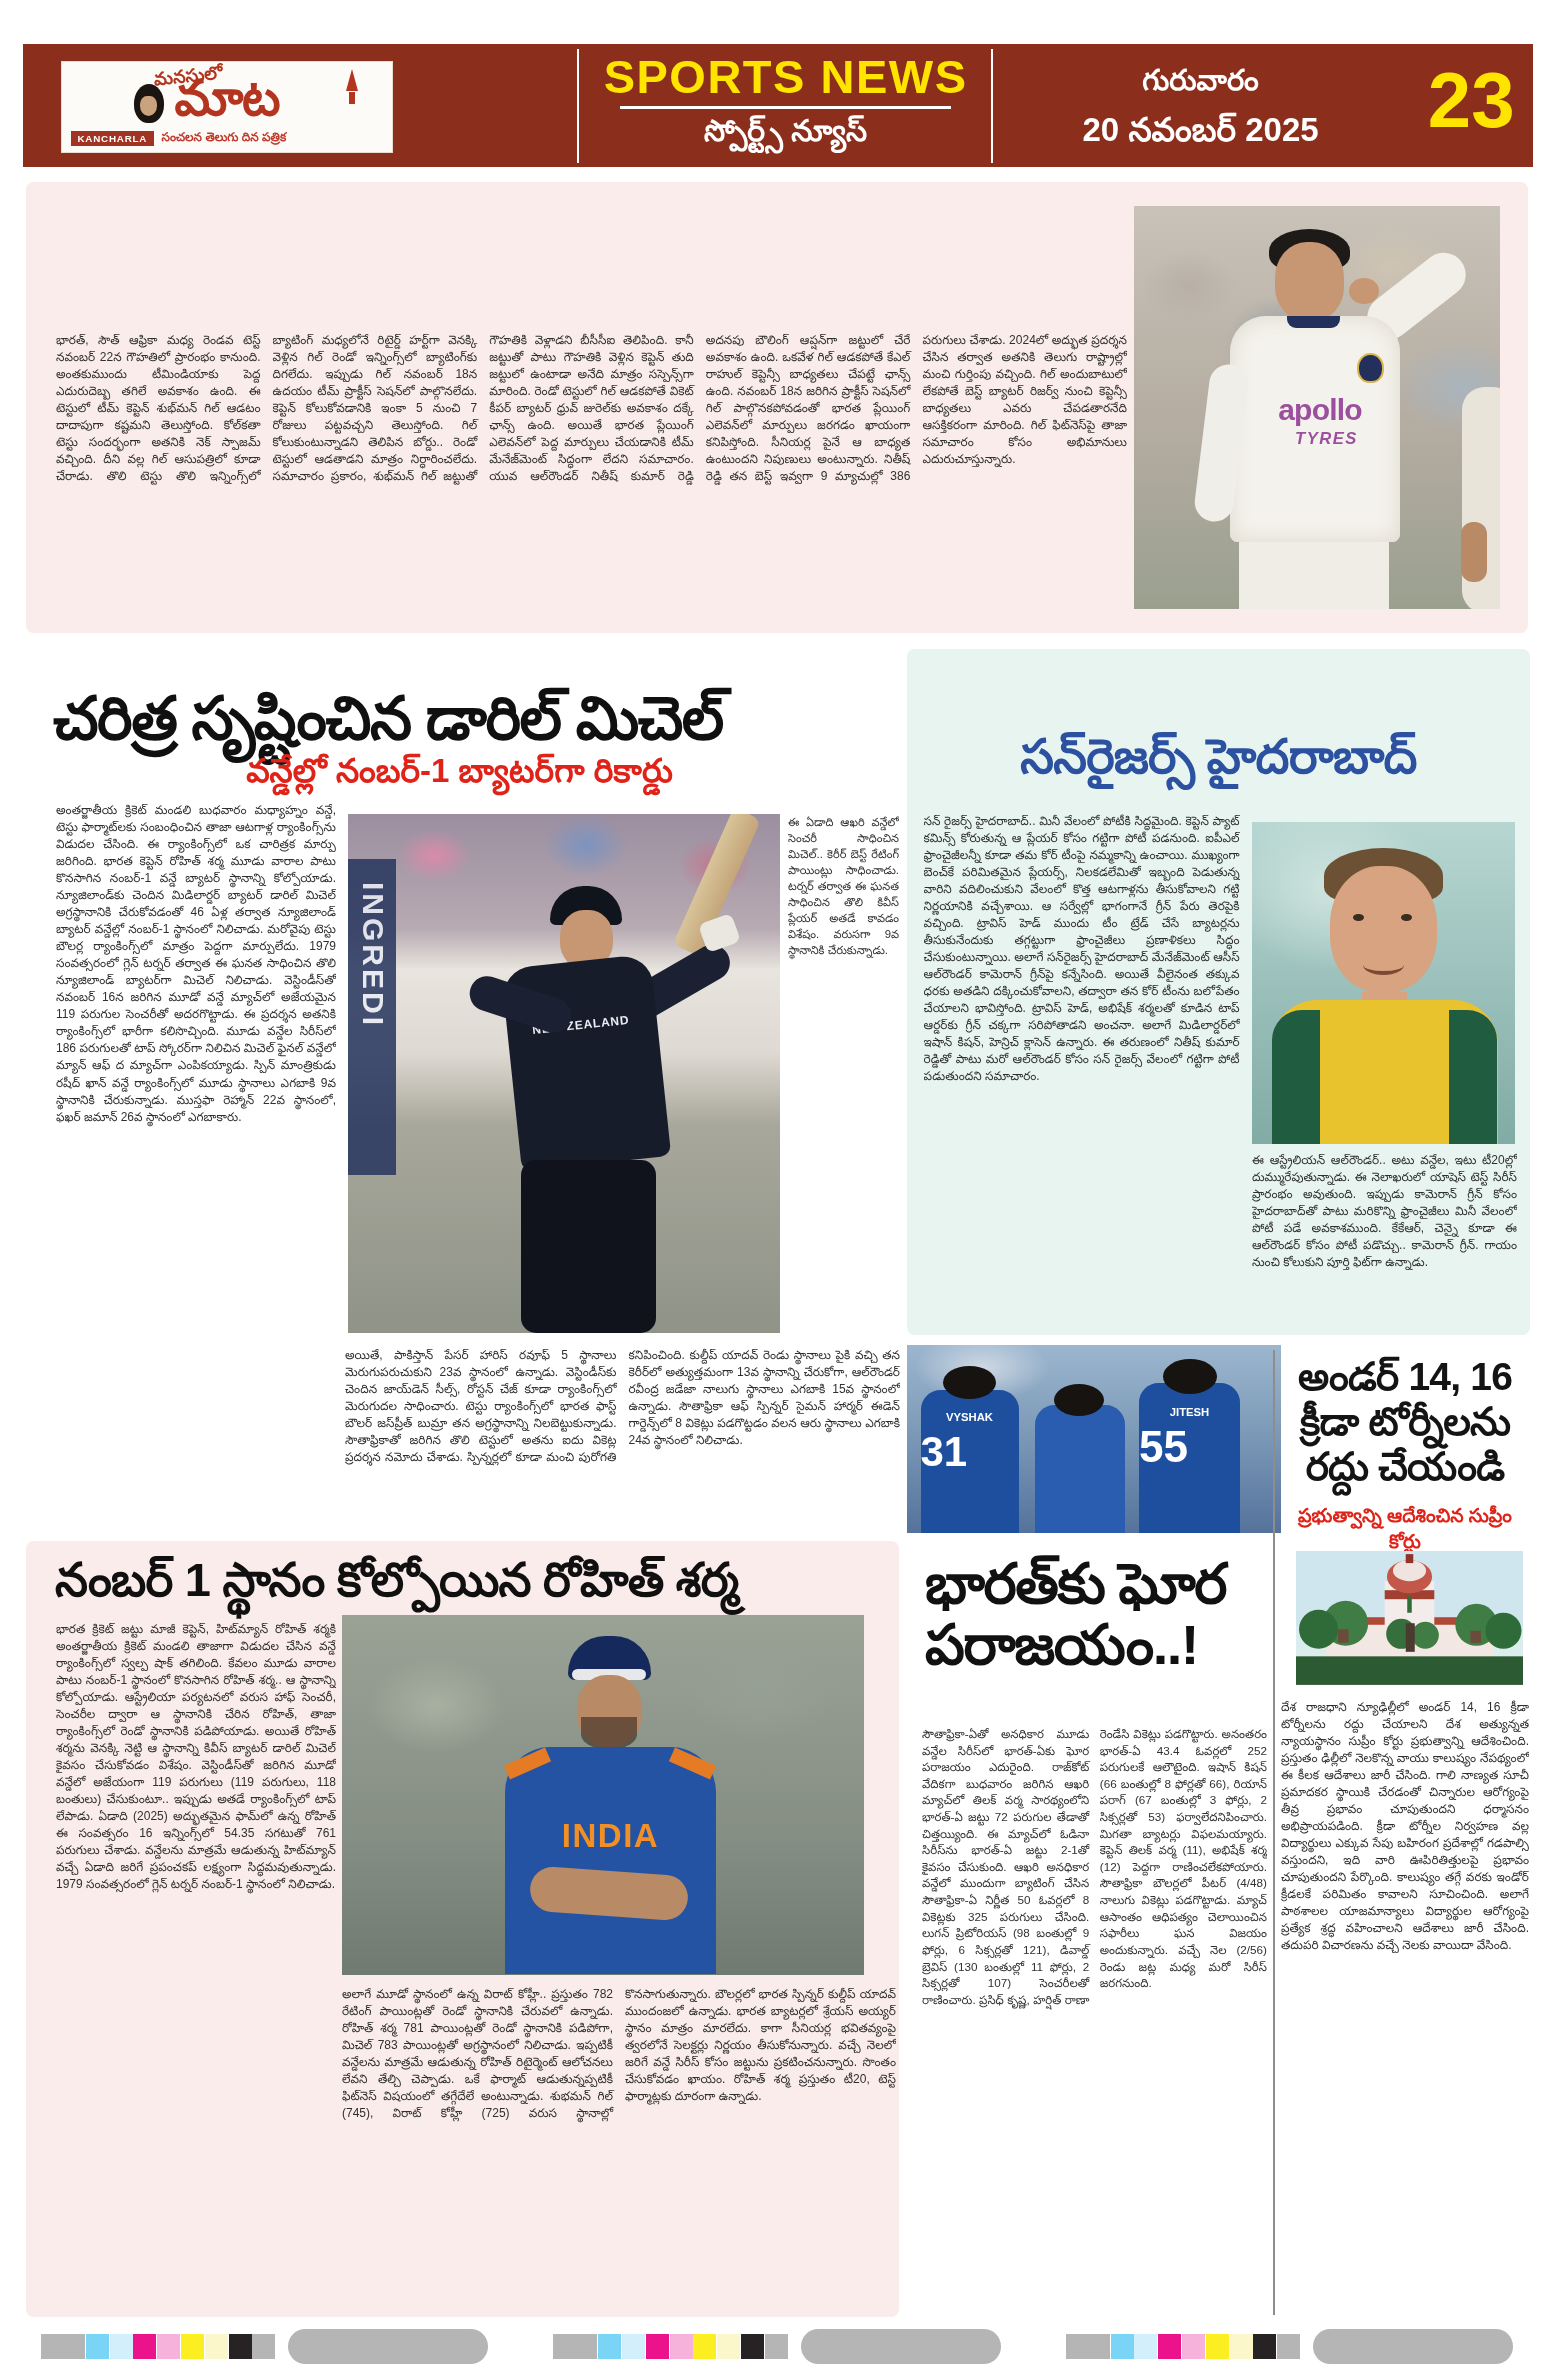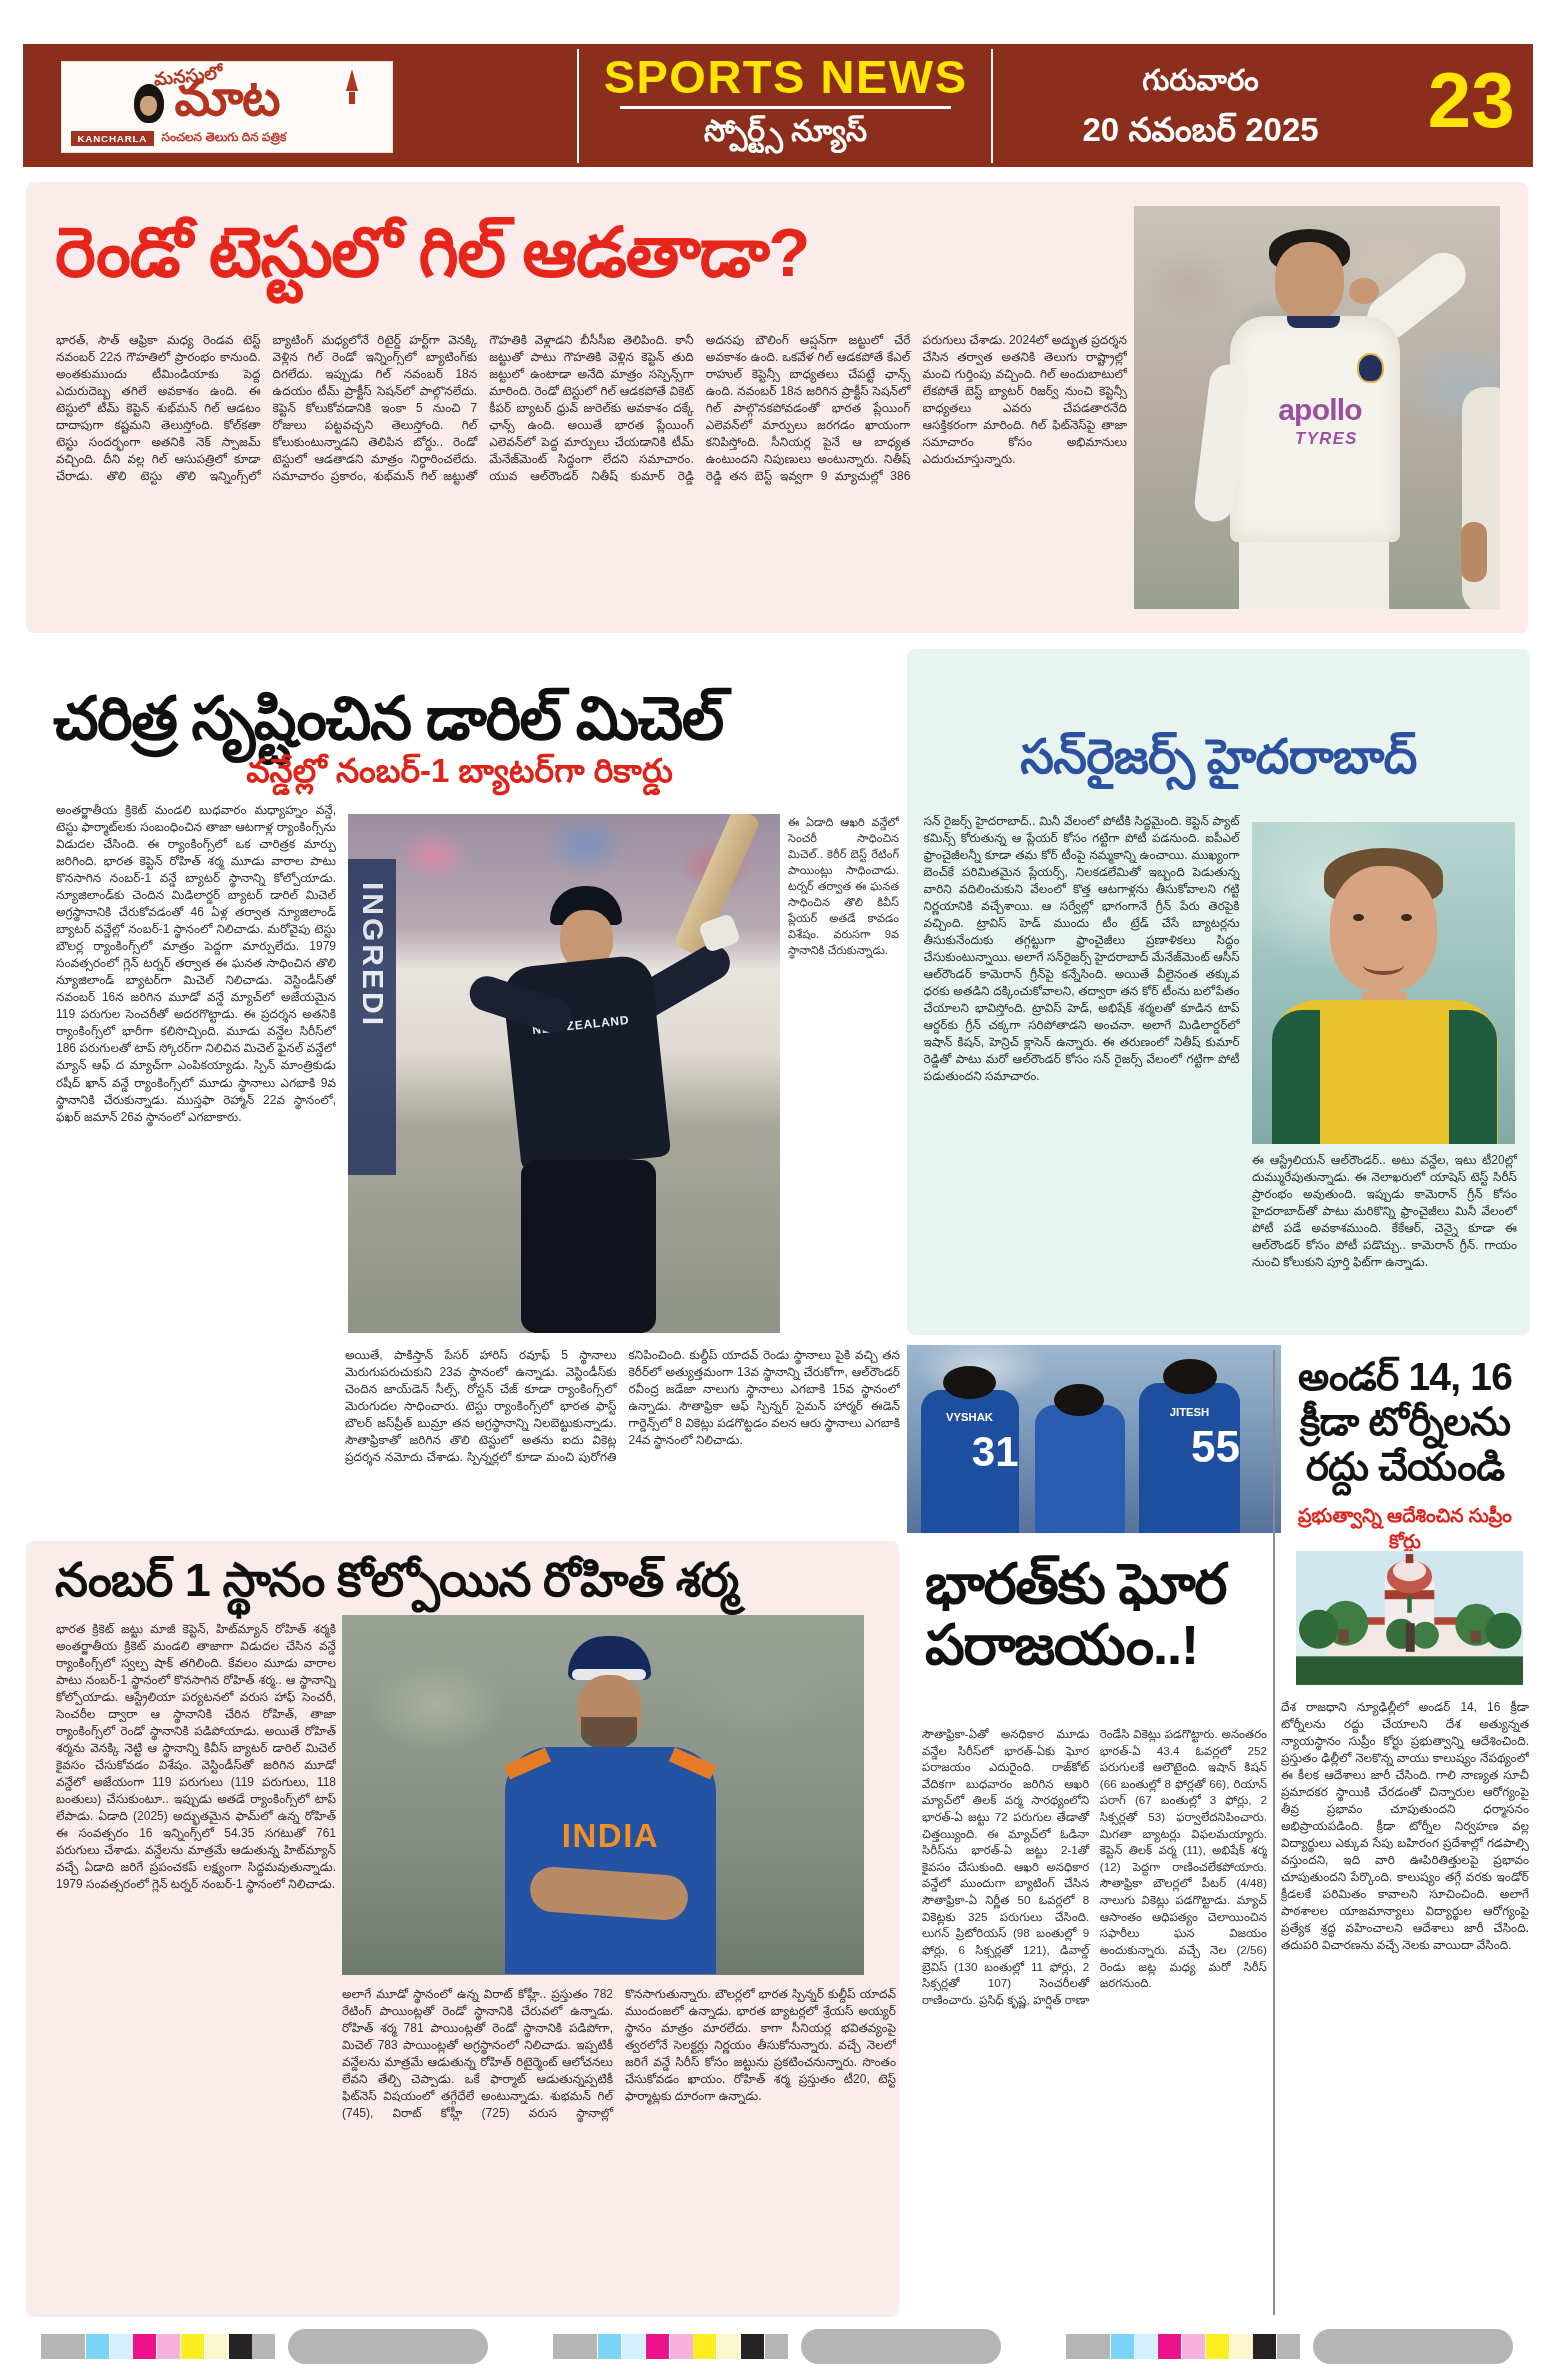--- a/index.html
+++ b/index.html
@@ -95,21 +95,21 @@
   .cg-panelL{position:absolute;left:19.6px;top:188px;width:48px;height:140px;background:#1f5c40;border-radius:30px 0 0 0;}
   .cg-panelR{position:absolute;left:197px;top:188px;width:48px;height:140px;background:#1f5c40;border-radius:0 30px 0 0;}
   .cg-neck{position:absolute;left:110px;top:170px;width:45px;height:19.6px;background:#d7a380;}
   
   .team-photo{left:907px;top:1345px;width:361px;height:188px;background:
      radial-gradient(90px 45px at 20% 12%,#cfd9e4 0%,transparent 75%),
      linear-gradient(180deg,#9db6cf 0%,#7d9bb8 45%,#55729c 100%); padding-left: 13px;}
   .tp-player{position:absolute;bottom:0;background:#1d4f9e;border-radius:19.6px 19.6px 0 0;}
   .tp-hair{position:absolute;background:#171310;border-radius:50%;}
   .tp-name{position:absolute;width:100%;text-align:center;color:#fff;font-weight:700;}
-  .tp-num{position:absolute;width:100%;text-align:right;color:#fff;font-weight:800;}
+  .tp-num{position:absolute;width:100%;text-align:left;color:#fff;font-weight:800;}
   
   .u14-head{position:absolute;left:1281px;top:1354px;width:248px;text-align:center;color:#141414;font-weight:700;font-size:39px;line-height:1.16;letter-spacing:-0.8px;}
   .u14-sub{position:absolute;left:1281px;top:1505px;width:248px;text-align:center;color:#e02318;font-size:19px;font-weight:700;}
   .vdiv{position:absolute;left:1273px;top:1350px;width:1.5px;height:965px;background:#8d8d8d;}
   
   .rohit-box{position:absolute;left:26px;top:1541px;width:873px;height:776px;}
   .rohit-head{position:absolute;left:29px;top:10.5px;width:828px;color:#101010;font-size:47px;font-weight:800;letter-spacing:-0.8px;}
   .rohit-colL{position:absolute;left:30px;top:80px;width:280px;height:683px;}
   .rohit-below{position:absolute;left:316px;top:445px;width:554px;height:319px;column-count:2;column-gap:12px;}
   .rohit-photo{left:316px;top:74px;width:522px;height:360px;background:
@@ -164,21 +164,20 @@
       <div class="sports-te">స్పోర్ట్స్ న్యూస్</div>
     </div>
     <div class="date-block">
       <div class="date-day">గురువారం</div>
       <div class="date-full">20 నవంబర్ 2025</div>
     </div>
     <div class="page-num">23</div>
   </div>
 
   <div class="gill-sec pinkbox">
-    <div class="gill-head">రెండో టెస్టులో గిల్ ఆడతాడా?</div>
     <div class="gill-body bodytxt">భారత్, సౌత్ ఆఫ్రికా మధ్య రెండవ టెస్ట్ నవంబర్ 22న గౌహతిలో ప్రారంభం కానుంది. అంతకుముందు టీమిండియాకు పెద్ద ఎదురుదెబ్బ తగిలే అవకాశం ఉంది. ఈ టెస్టులో టీమ్ కెప్టెన్ శుభ్‌మన్ గిల్ ఆడటం దాదాపుగా కష్టమని తెలుస్తోంది. కోల్‌కతా టెస్టు సందర్భంగా అతనికి నెక్ స్పాజమ్ వచ్చింది. దీని వల్ల గిల్ ఆసుపత్రిలో కూడా చేరాడు. తొలి టెస్టు తొలి ఇన్నింగ్స్‌లో బ్యాటింగ్ మధ్యలోనే రిటైర్డ్ హర్ట్‌గా వెనక్కి వెళ్లిన గిల్ రెండో ఇన్నింగ్స్‌లో బ్యాటింగ్‌కు దిగలేదు. ఇప్పుడు గిల్ నవంబర్ 18న ఉదయం టీమ్ ప్రాక్టీస్ సెషన్‌లో పాల్గొనలేదు. కెప్టెన్ కోలుకోవడానికి ఇంకా 5 నుంచి 7 రోజులు పట్టవచ్చని తెలుస్తోంది. గిల్ కోలుకుంటున్నాడని తెలిపిన బోర్డు.. రెండో టెస్టులో ఆడతాడని మాత్రం నిర్ధారించలేదు. సమాచారం ప్రకారం, శుభ్‌మన్ గిల్ జట్టుతో గౌహతికి వెళ్లాడని బీసీసీఐ తెలిపింది. కానీ జట్టుతో పాటు గౌహతికి వెళ్లిన కెప్టెన్ తుది జట్టులో ఉంటాడా అనేది మాత్రం సస్పెన్స్‌గా మారింది. రెండో టెస్టులో గిల్ ఆడకపోతే వికెట్ కీపర్ బ్యాటర్ ధ్రువ్ జురెల్‌కు అవకాశం దక్కే ఛాన్స్ ఉంది. అయితే భారత ప్లేయింగ్ ఎలెవన్‌లో పెద్ద మార్పులు చేయడానికి టీమ్ మేనేజ్‌మెంట్ సిద్ధంగా లేదని సమాచారం. యువ ఆల్‌రౌండర్ నితీష్ కుమార్ రెడ్డి అదనపు బౌలింగ్ ఆప్షన్‌గా జట్టులో చేరే అవకాశం ఉంది. ఒకవేళ గిల్ ఆడకపోతే కేఎల్ రాహుల్ కెప్టెన్సీ బాధ్యతలు చేపట్టే ఛాన్స్ ఉంది. నవంబర్ 18న జరిగిన ప్రాక్టీస్ సెషన్‌లో గిల్ పాల్గొనకపోవడంతో భారత ప్లేయింగ్ ఎలెవన్‌లో మార్పులు జరగడం ఖాయంగా కనిపిస్తోంది. సీనియర్ల పైనే ఆ బాధ్యత ఉంటుందని నిపుణులు అంటున్నారు. నితీష్ రెడ్డి తన బెస్ట్ ఇవ్వగా 9 మ్యాచుల్లో 386 పరుగులు చేశాడు. 2024లో అద్భుత ప్రదర్శన చేసిన తర్వాత అతనికి తెలుగు రాష్ట్రాల్లో మంచి గుర్తింపు వచ్చింది. గిల్ అందుబాటులో లేకపోతే బెస్ట్ బ్యాటర్ రిజర్వ్ నుంచి కెప్టెన్సీ బాధ్యతలు ఎవరు చేపడతారనేది ఆసక్తికరంగా మారింది. గిల్ ఫిట్‌నెస్‌పై తాజా సమాచారం కోసం అభిమానులు ఎదురుచూస్తున్నారు.</div>
     <div class="photo gill-photo">
       <div class="g-hair"></div>
       <div class="g-head"></div>
       <div class="g-armup"></div>
       <div class="g-hand"></div>
       <div class="g-torso"></div>
       <div class="g-collar"></div>
       <div class="g-sleeve"></div>
       <div class="g-crest"></div>

